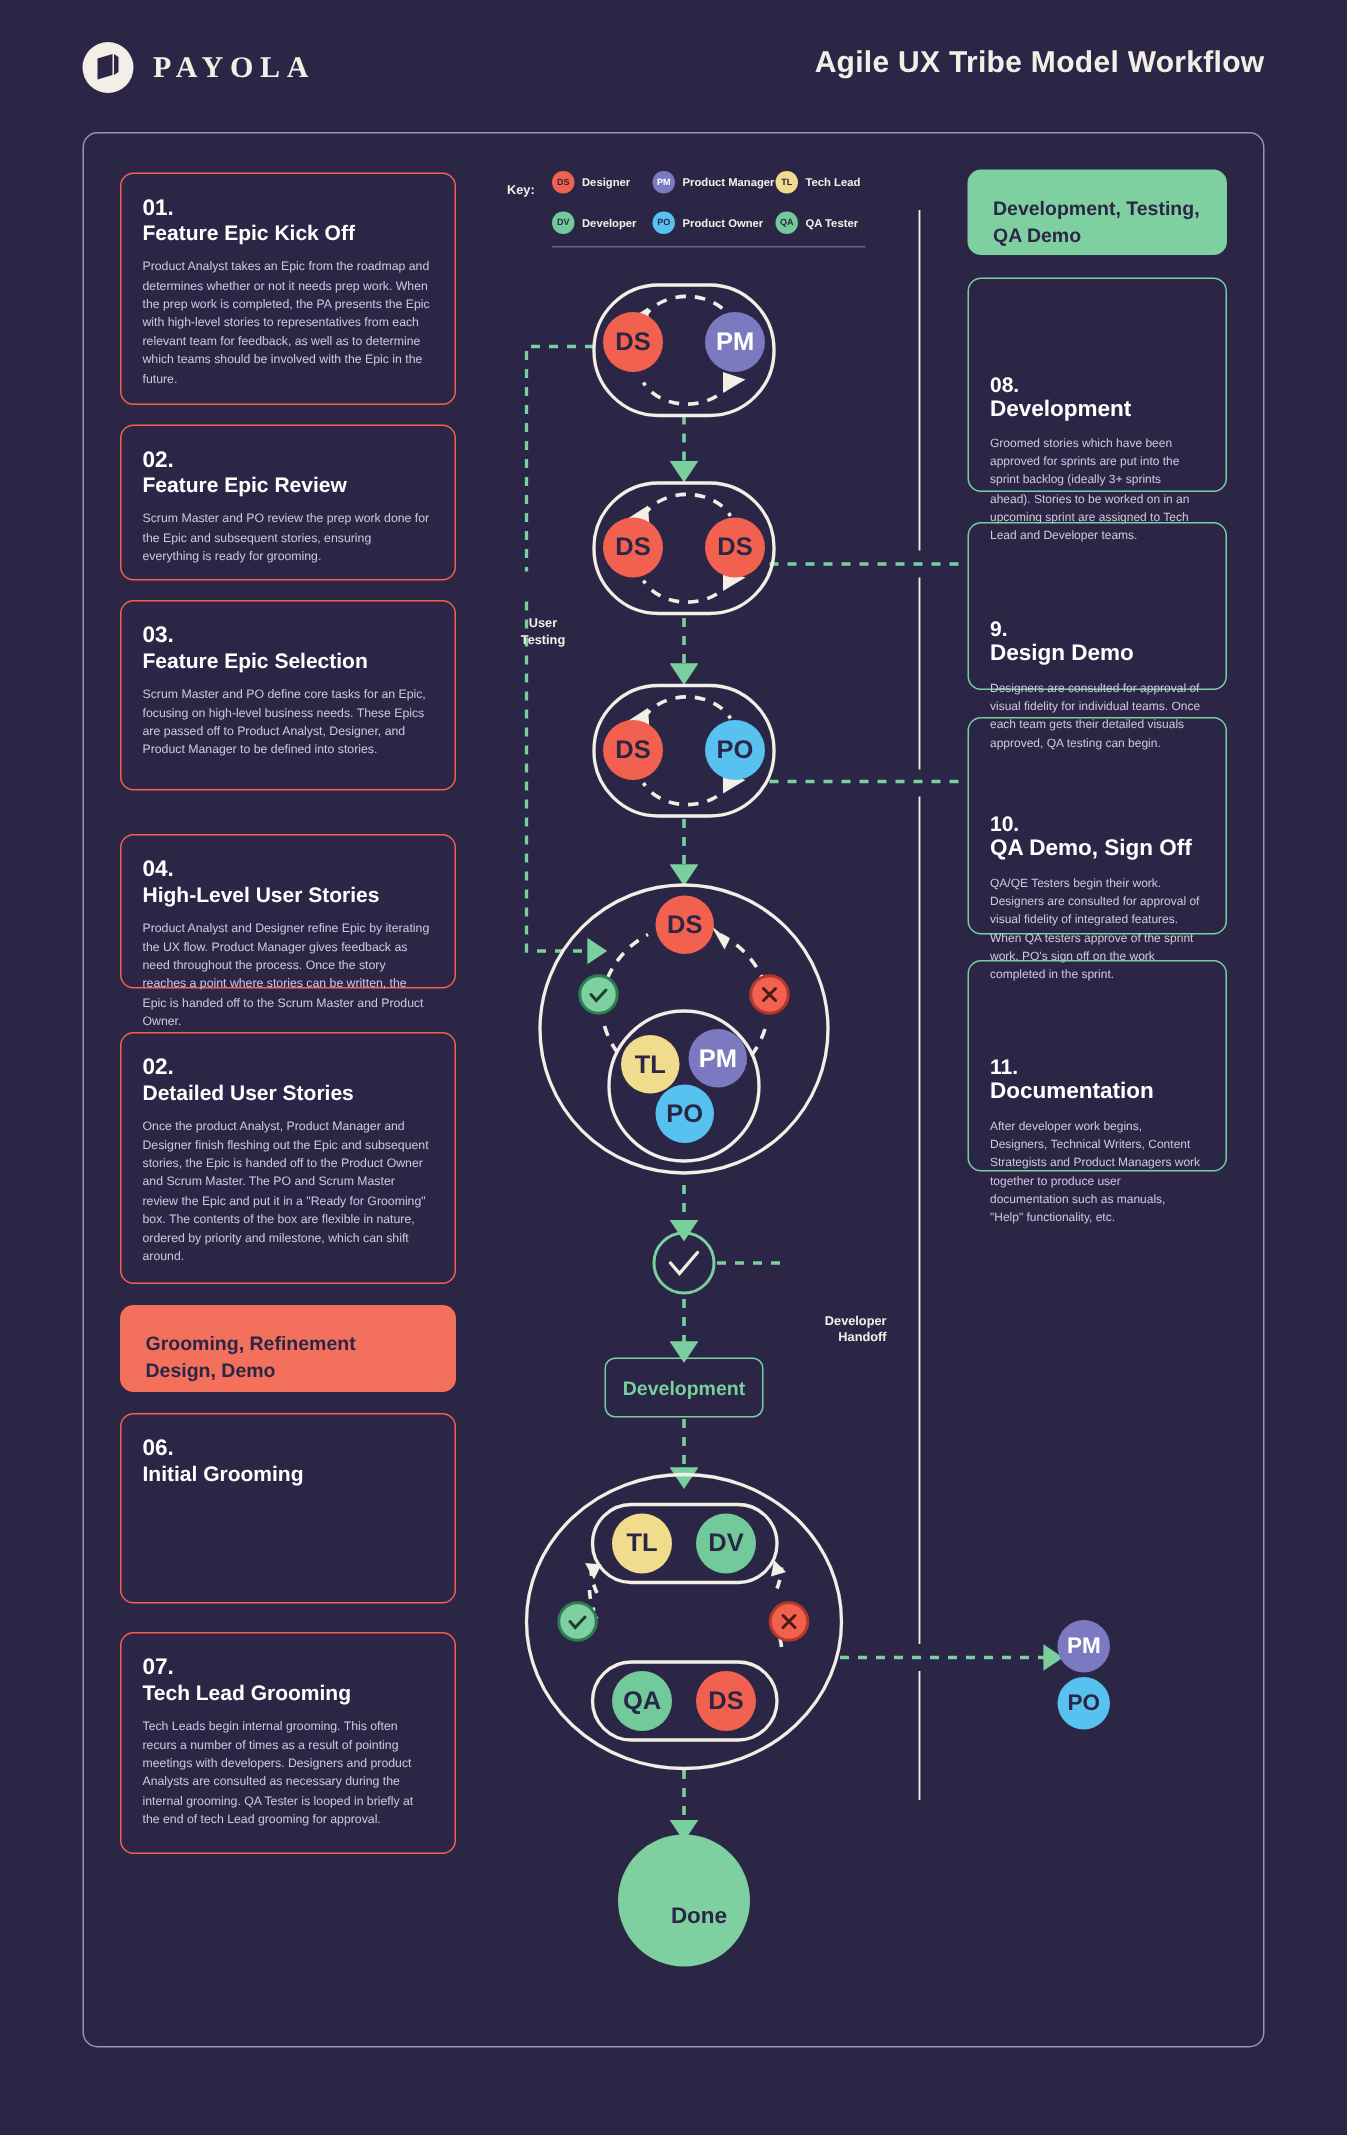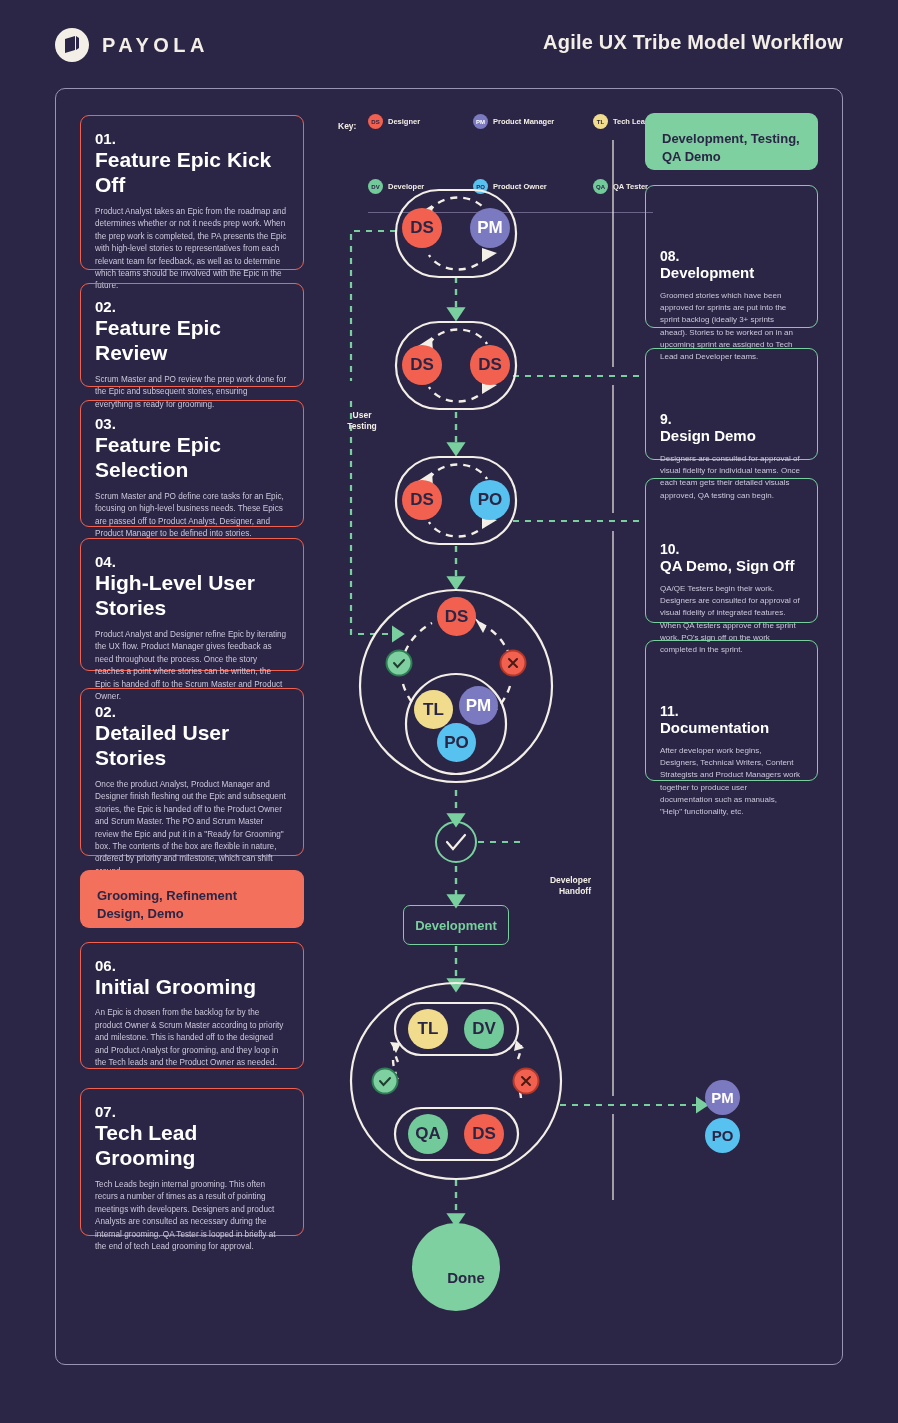--- a/index.html
+++ b/index.html
@@ -5,21 +5,21 @@
   * { box-sizing: border-box; margin: 0; padding: 0; }
   body {
     width: 898px; height: 1423px;
     background: #2b2546;
     font-family: "Liberation Sans", sans-serif;
     overflow: hidden;
     position: relative;
   }
   
   .header { position: absolute; top: 0; left: 0; width: 898px; height: 88px; }
-  .brand { position: absolute; left: 55px; top: 28px; display: flex; align-items: center; gap: 13px; }
+  .brand { position: absolute; left: 55px; top: 28px; display: flex; align-items: center; gap: 13px; font-family: Liberation Serif, serif; }
   .logo-circle {
     width: 34px; height: 34px; border-radius: 50%;
     background: #f4efe6; position: relative;
   }
   .logo-circle .mark {
     position: absolute; left: 9px; top: 8px; width: 16px; height: 18px;
   }
   .brand-name {
     color: #f4efe6; font-size: 20px; font-weight: bold; letter-spacing: 4.5px;
   }
@@ -31,38 +31,38 @@
   .frame {
     position: absolute; left: 55px; top: 88px; width: 788px; height: 1277px;
     border: 1.5px solid #9b93b5; border-radius: 10px;
   }
   
   .key { position: absolute; left: 338px; top: 108px; width: 240px; }
   .key-label { position: absolute; left: 0; top: 13px; color: #f4efe6; font-size: 8.5px; font-weight: bold; }
   .key-grid {
     position: absolute; left: 30px; top: 0;
     display: grid; grid-template-columns: 67px 82px 60px; grid-auto-rows: 27px;
-    border-bottom: 1px solid #6b6388; padding-bottom: 12px; gap: 38px;
+    border-bottom: 1px solid #6b6388; padding-bottom: 2px;
   }
   .key-item { display: flex; align-items: center; gap: 5px; }
   .key-dot {
     width: 15px; height: 15px; border-radius: 50%;
     display: flex; align-items: center; justify-content: center;
     font-size: 6px; font-weight: bold; color: #2b2546;
   }
   .key-text { color: #f4efe6; font-size: 7.5px; font-weight: bold; }
   
   .card {
     position: absolute; border-radius: 9px; padding: 14px 16px 14px 14px;
   }
   .card.left { left: 80px; width: 224px; border: 1.4px solid #f2614f; }
   .card.right { left: 645px; width: 173px; border: 1.4px solid #79cf9e; }
   .card-num { color: #ffffff; font-size: 15px; font-weight: bold; line-height: 1.15; }
   .card.right .card-num { font-size: 14px; margin-top: 48px; }
-  .card-title { color: #ffffff; font-size: 21px; font-weight: bold; line-height: 1.2; margin-bottom: 8px; }
+  .card-title { color: #ffffff; font-size: 14px; font-weight: bold; line-height: 1.2; margin-bottom: 8px; }
   .card.right .card-title { font-size: 15px; }
   .card-body { color: #cdc8db; font-size: 8.2px; line-height: 1.52; }
   .card.right .card-body { font-size: 8px; }
   .banner {
     position: absolute; border-radius: 9px; padding: 17px 17px;
     font-size: 13px; font-weight: bold; line-height: 1.35; color: #2b2546;
   }
   .banner.coral { left: 80px; width: 224px; background: #f2705c; }
   .banner.green { left: 645px; width: 173px; background: #7ed0a0; }
   
@@ -144,35 +144,34 @@
 <div class="card left" style="top:283px;height:104px">
   <div class="card-num">02.</div>
   <div class="card-title">Feature Epic Review</div>
   <div class="card-body">Scrum Master and PO review the prep work done for the Epic and subsequent stories, ensuring everything is ready for grooming.</div>
 </div>
 <div class="card left" style="top:400px;height:127px">
   <div class="card-num">03.</div>
   <div class="card-title">Feature Epic Selection</div>
   <div class="card-body">Scrum Master and PO define core tasks for an Epic, focusing on high-level business needs. These Epics are passed off to Product Analyst, Designer, and Product Manager to be defined into stories.</div>
 </div>
-<div class="card left" style="top:538px;height:133px">
+<div class="card left" style="top:556px;height:103px">
   <div class="card-num">04.</div>
   <div class="card-title">High-Level User Stories</div>
   <div class="card-body">Product Analyst and Designer refine Epic by iterating the UX flow. Product Manager gives feedback as need throughout the process. Once the story reaches a point where stories can be written, the Epic is handed off to the Scrum Master and Product Owner.</div>
 </div>
 <div class="card left" style="top:688px;height:168px">
   <div class="card-num">02.</div>
   <div class="card-title">Detailed User Stories</div>
   <div class="card-body">Once the product Analyst, Product Manager and Designer finish fleshing out the Epic and subsequent stories, the Epic is handed off to the Product Owner and Scrum Master. The PO and Scrum Master review the Epic and put it in a "Ready for Grooming" box. The contents of the box are flexible in nature, ordered by priority and milestone, which can shift around.</div>
 </div>
 <div class="banner coral" style="top:870px;height:58px">Grooming, Refinement Design, Demo</div>
 <div class="card left" style="top:942px;height:127px">
   <div class="card-num">06.</div>
   <div class="card-title">Initial Grooming</div>
-  <div class="card-body">An Epic is chosen from the backlog for by the product Owner &amp; Scrum Master according to priority and milestone. This is handed off to the designed and Product Analyst for grooming, and they loop in the Tech leads and the Product Owner as needed.</div>
 </div>
 <div class="card left" style="top:1088px;height:148px">
   <div class="card-num">07.</div>
   <div class="card-title">Tech Lead Grooming</div>
   <div class="card-body">Tech Leads begin internal grooming. This often recurs a number of times as a result of pointing meetings with developers. Designers and product Analysts are consulted as necessary during the internal grooming. QA Tester is looped in briefly at the end of tech Lead grooming for approval.</div>
 </div>
 
 <div class="banner green" style="top:113px;height:57px">Development, Testing, QA Demo</div>
 <div class="card right" style="top:185px;height:143px">
   <div class="card-num">08.</div>

